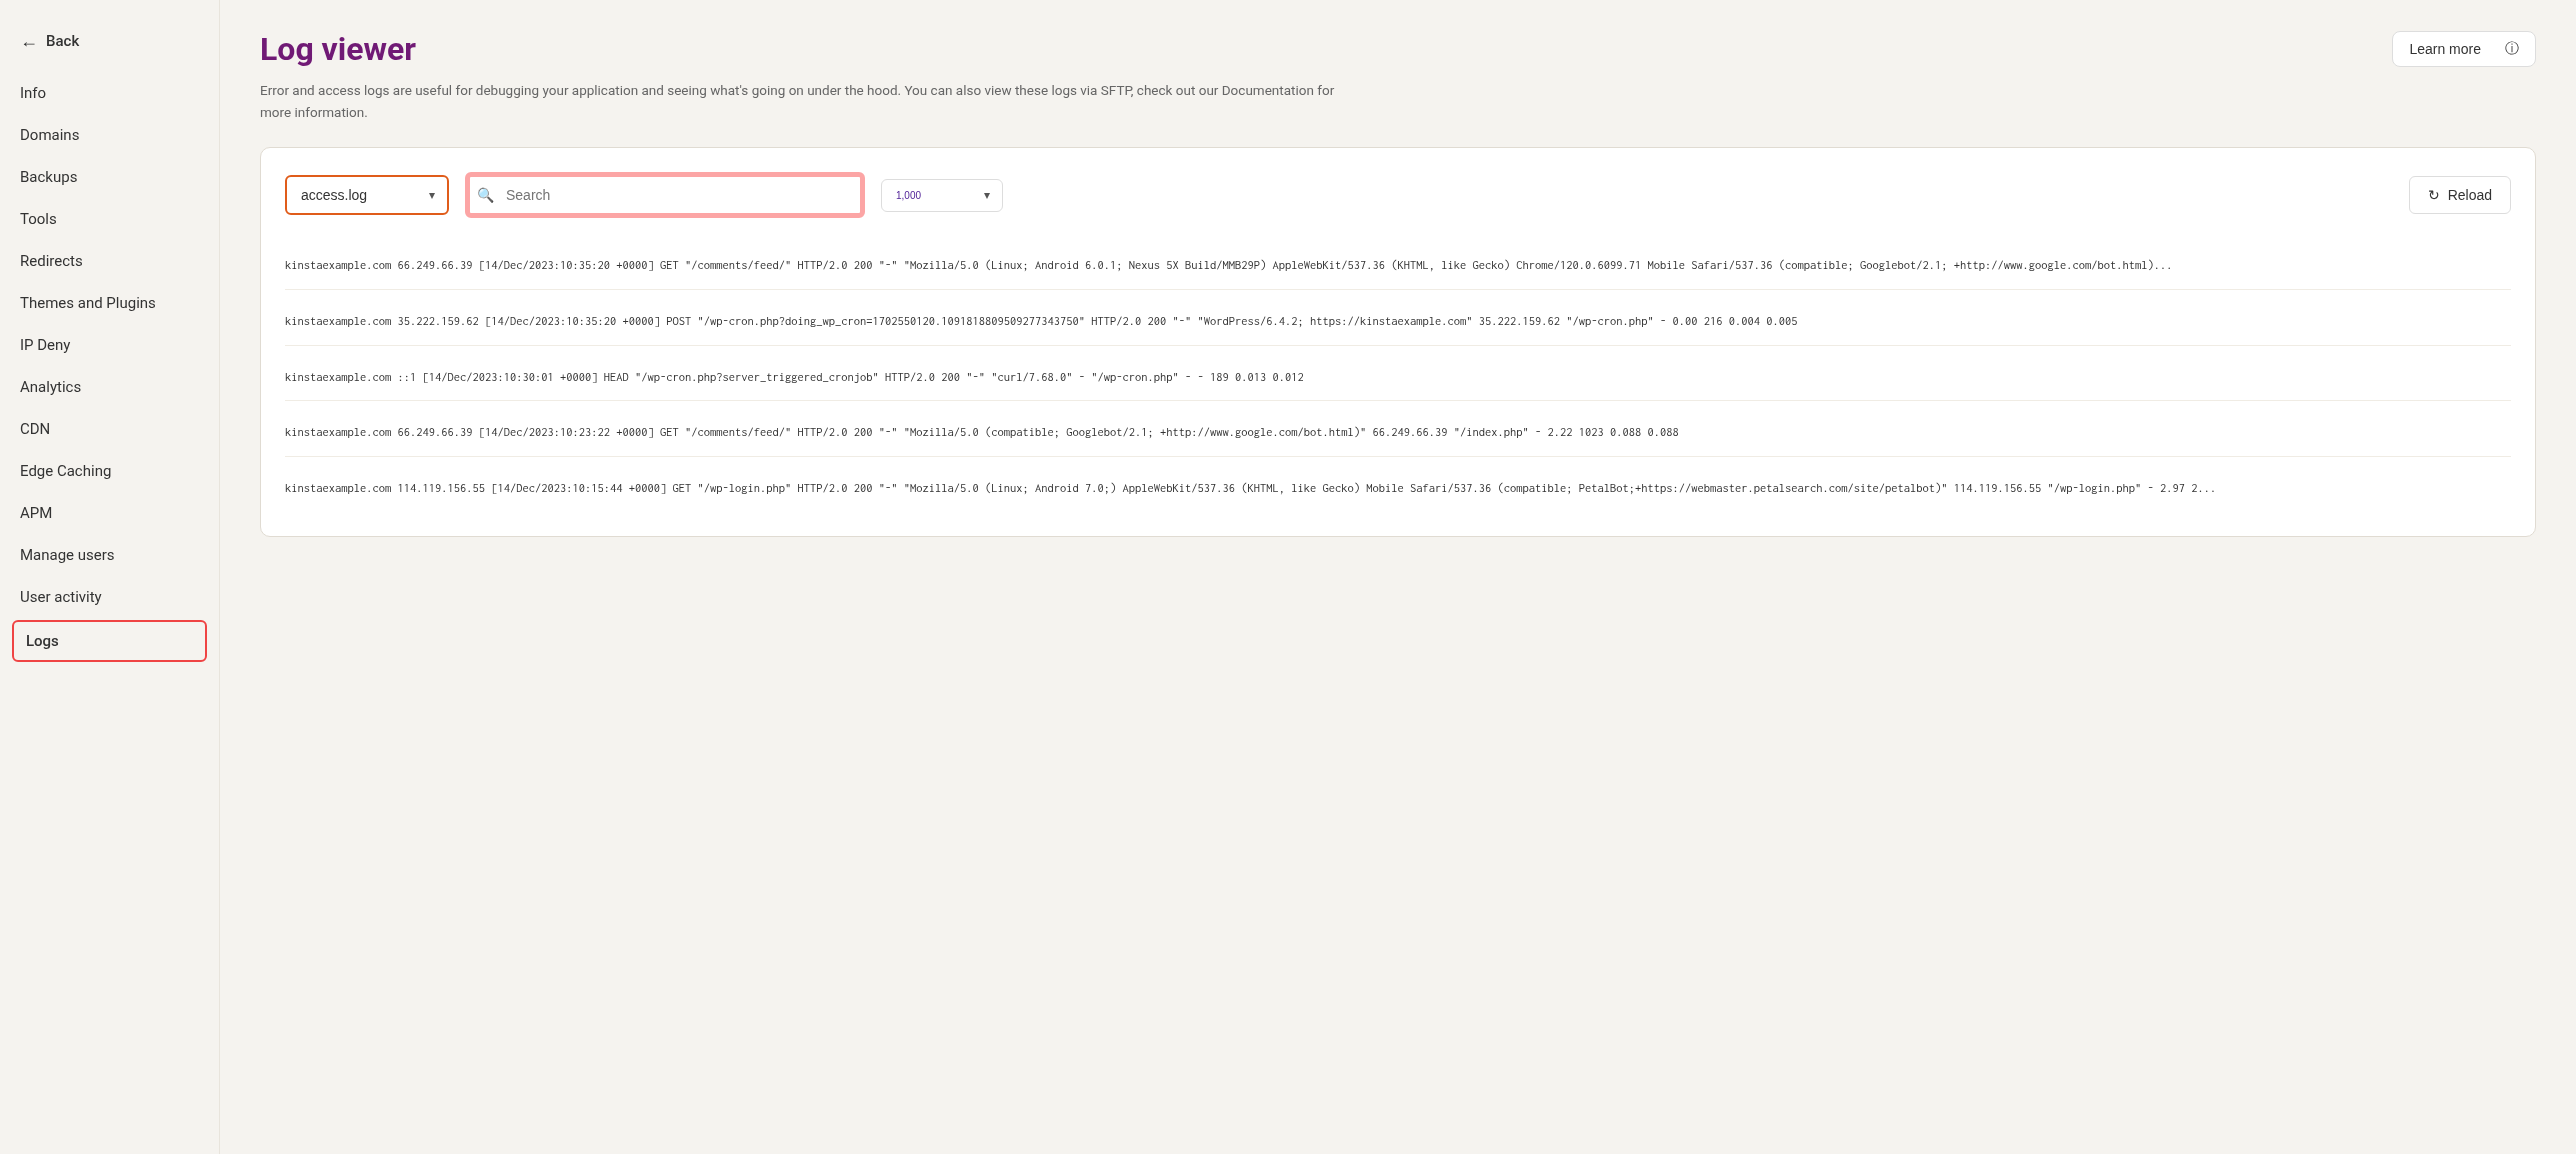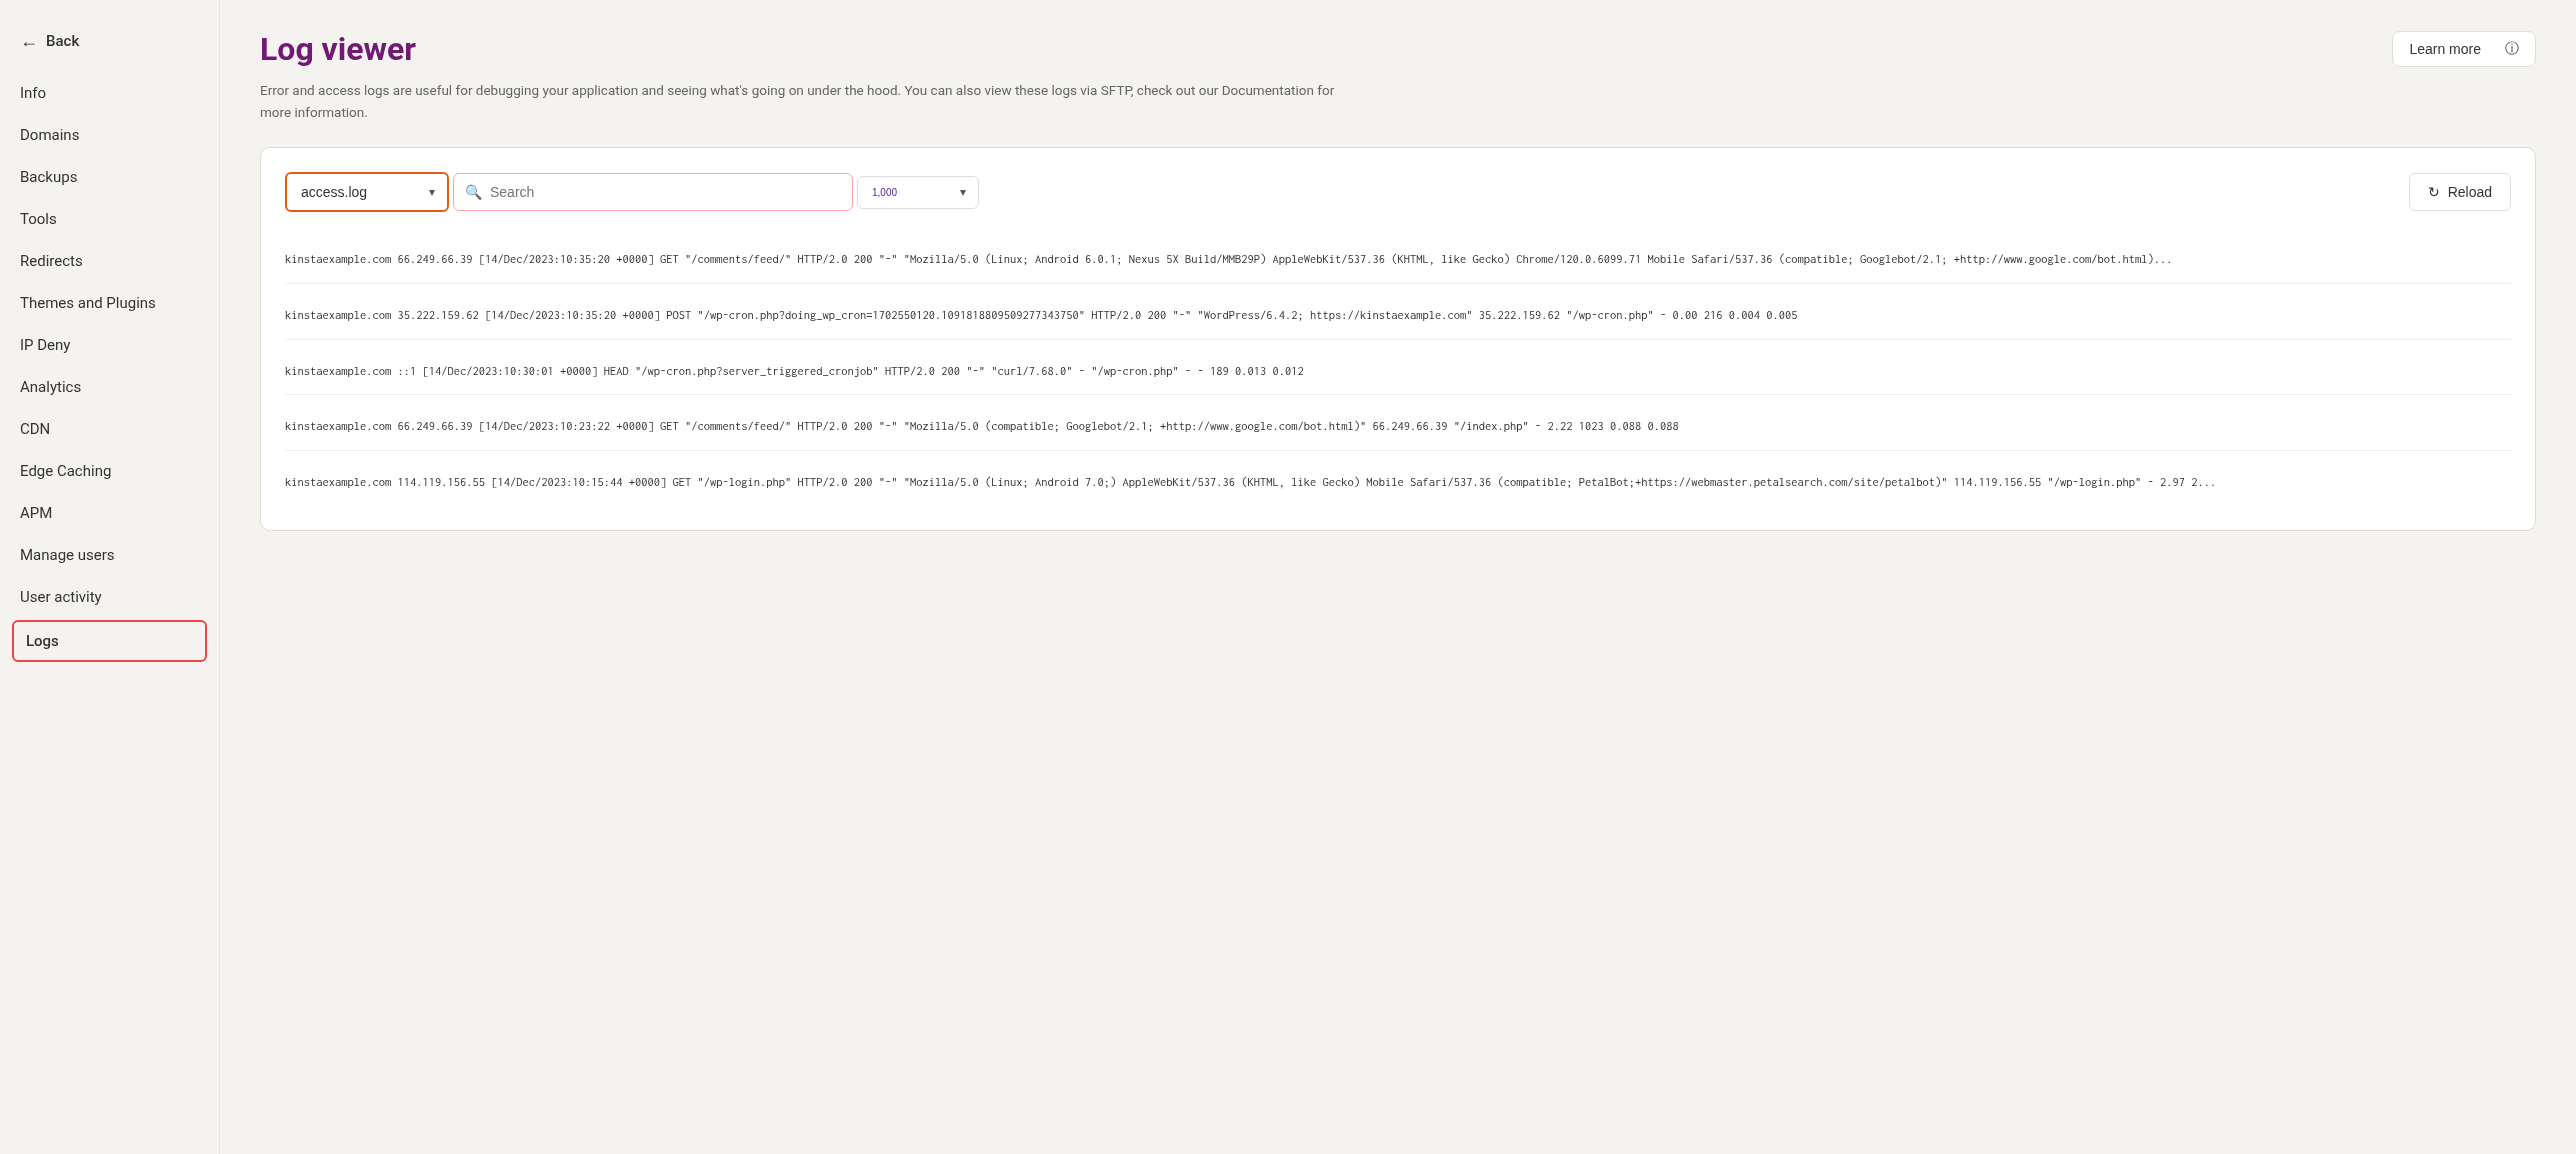--- a/index.html
+++ b/index.html
@@ -89,21 +89,21 @@
     }
     .log-container {
       background: white;
       border-radius: 10px;
       border: 1px solid #e0dbd2;
       padding: 24px;
     }
     .controls-row {
       display: flex;
       align-items: center;
-      gap: 4px;
+      gap: 16px;
       margin-bottom: 24px;
     }
     .log-select-wrapper {
       position: relative;
       border: 2px solid #e05c1a;
       border-radius: 6px;
       background: white;
     }
     .log-select {
       appearance: none;
@@ -134,21 +134,21 @@
       position: absolute;
       left: 12px;
       top: 50%;
       transform: translateY(-50%);
       color: #999;
       font-size: 14px;
     }
     .search-input {
       width: 100%;
       padding: 10px 14px 10px 36px;
-      border: 1px solid #fca5a5;
+      border: 5px solid #fca5a5;
       border-radius: 6px;
       font-size: 14px;
       outline: none;
       color: #333;
       background: white;
     }
     .count-select-wrapper {
       position: relative;
       border: 1px solid #ddd;
       border-radius: 6px;

